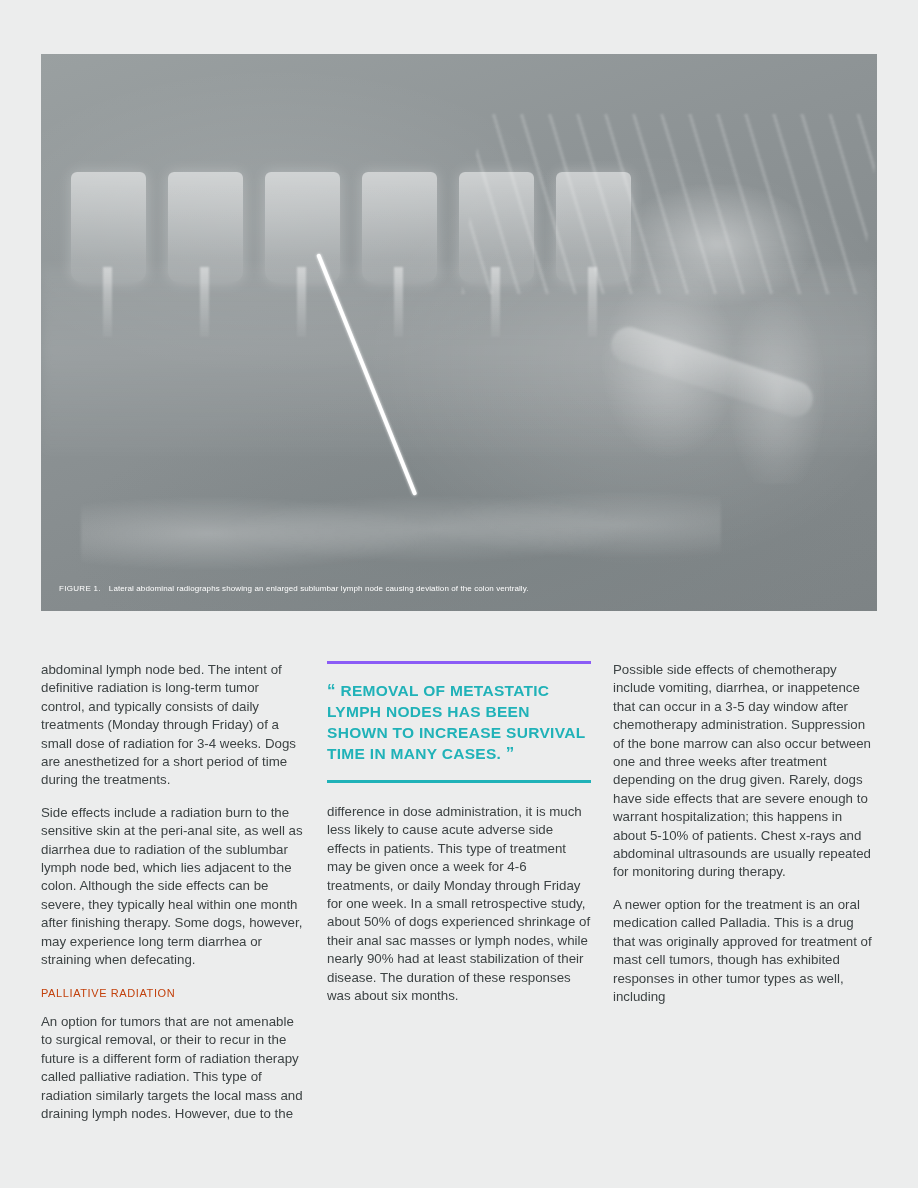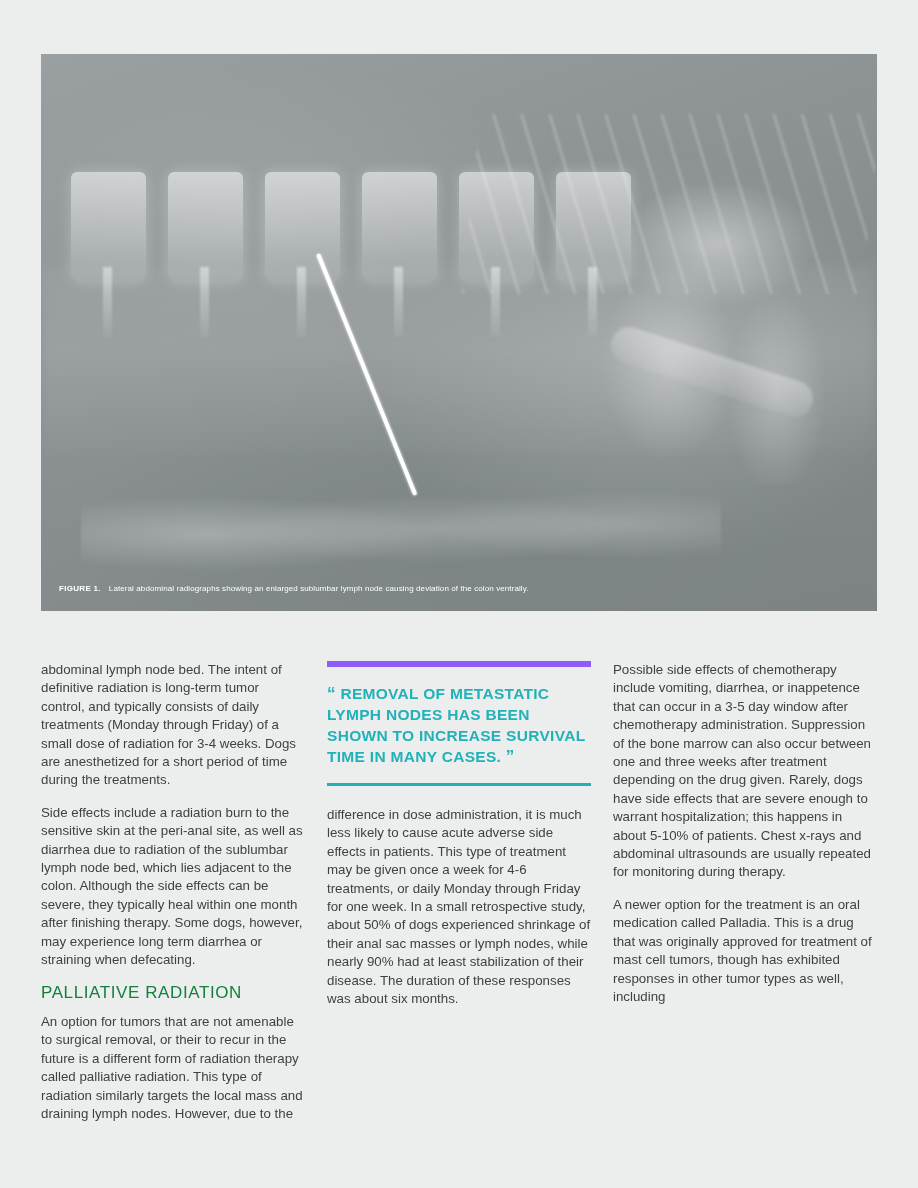--- a/index.html
+++ b/index.html
@@ -137,21 +137,21 @@
   .caption {
     position: absolute;
     left: 18px;
     bottom: 18px;
     color: #ffffff;
     font-size: 8px;
     letter-spacing: 0.1px;
     white-space: nowrap;
   }
   .caption .lbl {
-    font-weight: bold;
+    font-weight: normal;
     letter-spacing: 0.3px;
     margin-right: 8px;
   }
 
   
   .columns {
     display: flex;
     gap: 22px;
     margin-top: 24px;
     width: 836px;
@@ -160,30 +160,30 @@
     width: 264px;
     font-size: 13.3px;
     line-height: 18.4px;
     color: #3d4344;
     margin-top: 26px;
   }
   .col p {
     margin: 0 0 14px 0;
   }
   h3.section {
-    color: #15803d;
-    font-size: 17px;
+    color: #c2410c;
+    font-size: 11px;
     font-weight: normal;
     letter-spacing: 0.6px;
     margin: 6px 0 11px 0;
   }
 
   
   .pullquote {
-    border-top: 6px solid #8b5cf6;
+    border-top: 3px solid #8b5cf6;
     border-bottom: 3px solid #20b2b8;
     padding: 16px 0 16px 0;
     margin: 0 0 20px 0;
     color: #20b2b8;
     font-size: 15.5px;
     line-height: 21px;
     font-weight: bold;
     letter-spacing: 0.3px;
   }
   .pullquote .qm {

